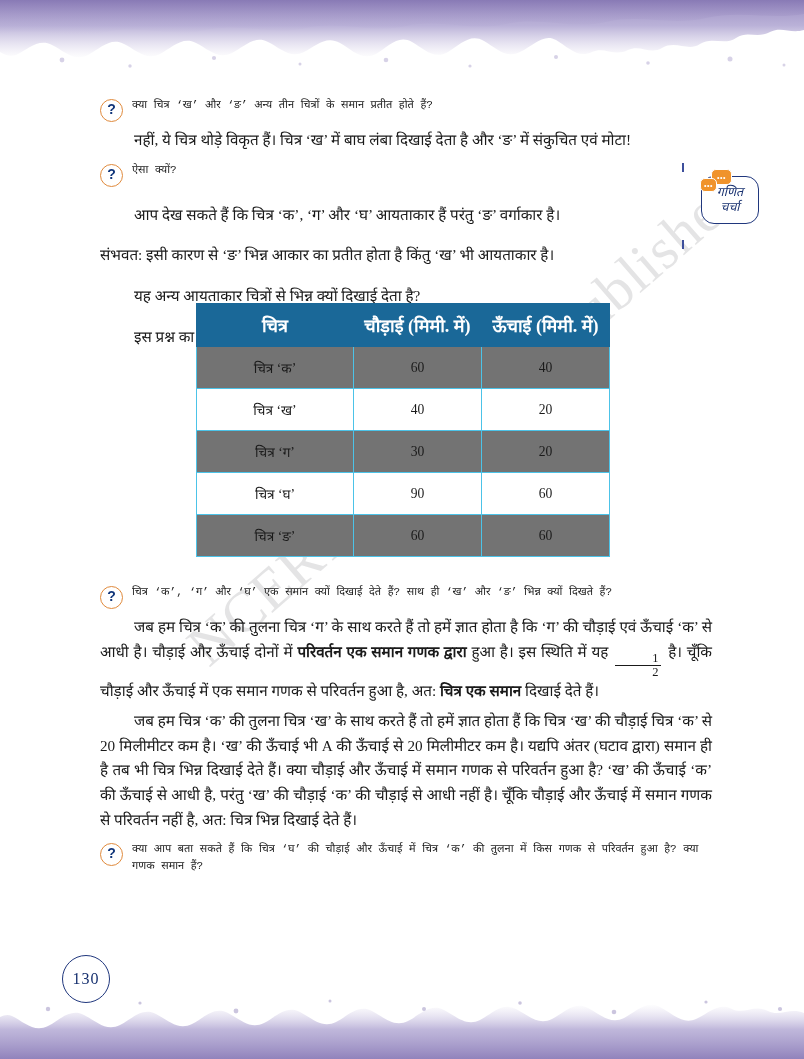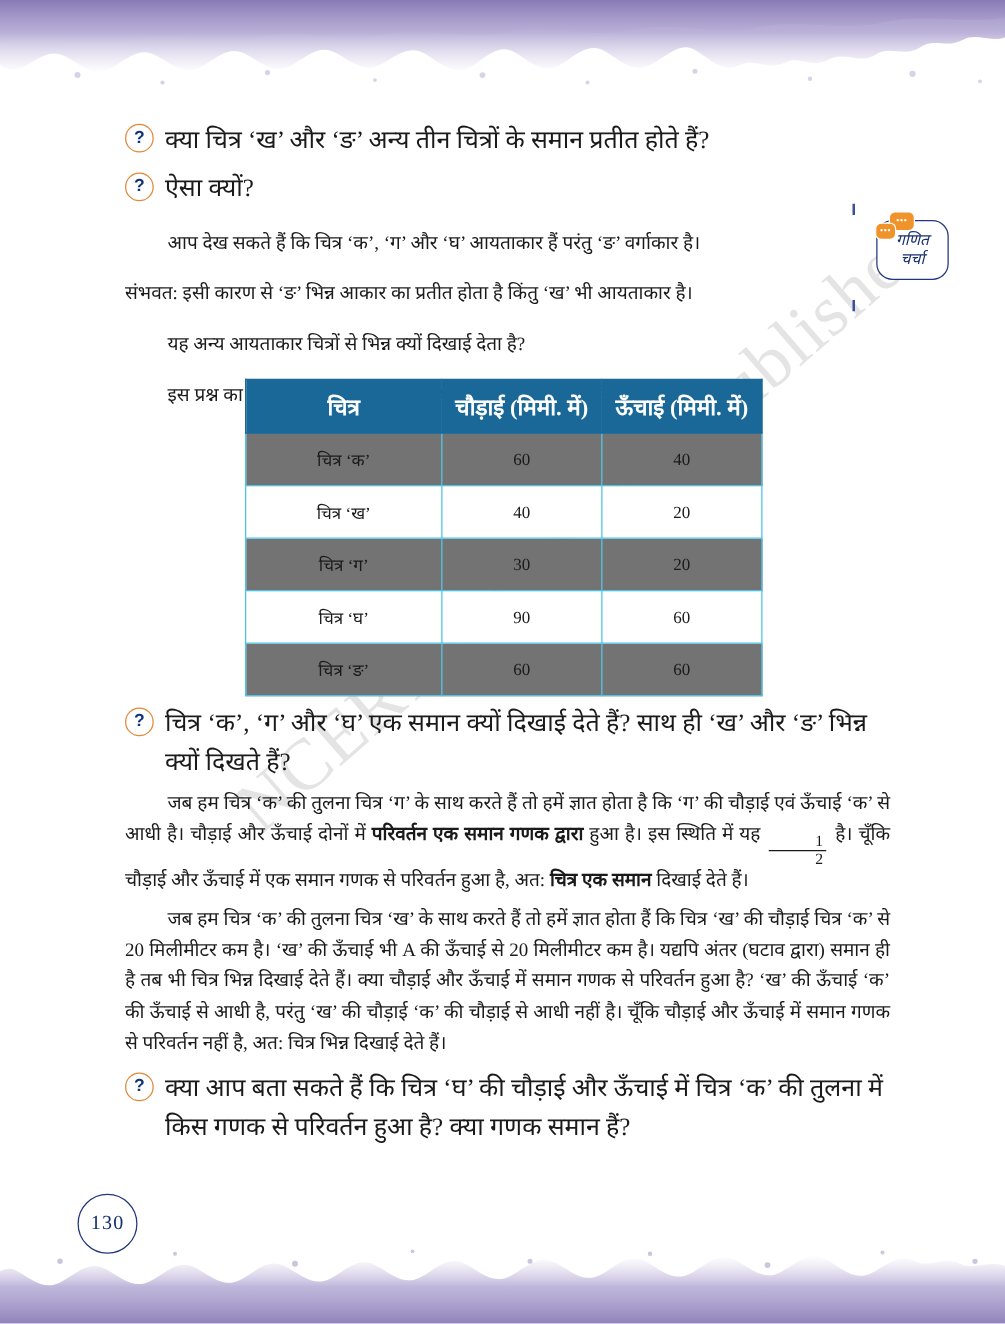--- a/index.html
+++ b/index.html
@@ -79,22 +79,23 @@
     font-weight: 700;
     font-size: 14px;
     line-height: 19px;
     text-align: center;
     margin-right: 9px;
     margin-top: 2px;
     background: #fff;
   }
   .qtext {
     flex: 1 1 auto;
-    font-size: 20px;
+    font-size: 11px;
     line-height: 1.52;
+    font-family: Liberation Mono, monospace;
   }
 
   .para {
     font-size: 15.2px;
     line-height: 1.62;
     text-align: justify;
     margin-top: 6px;
   }
   .para.indent { text-indent: 34px; }
   .para.tight { margin-top: 16px; }
@@ -341,20 +342,21 @@
     </div>
   </div>
 
   <div class="content">
 
     <div class="qrow">
       <div class="qmark">?</div>
       <div class="qtext">क्या चित्र ‘ख’ और ‘ङ’ अन्य तीन चित्रों के समान प्रतीत होते हैं?</div>
     </div>
 
+    <div class="para indent">नहीं, ये चित्र थोड़े विकृत हैं। चित्र ‘ख’ में बाघ लंबा दिखाई देता है और ‘ङ’ में संकुचित एवं मोटा!</div>
 
     <div class="qrow">
       <div class="qmark">?</div>
       <div class="qtext">ऐसा क्यों?</div>
     </div>
 
     <div class="para indent tight">आप देख सकते हैं कि चित्र ‘क’, ‘ग’ और ‘घ’ आयताकार हैं परंतु ‘ङ’ वर्गाकार है।</div>
     <div class="para tight">संभवत: इसी कारण से ‘ङ’ भिन्न आकार का प्रतीत होता है किंतु ‘ख’ भी आयताकार है।</div>
     <div class="para indent tight">यह अन्य आयताकार चित्रों से भिन्न क्यों दिखाई देता है?</div>
     <div class="para indent tight">इस प्रश्न का उत्तर देने के लिए क्या हम आयतों को मापकर कोई प्रतिरूप देख सकते हैं?</div>

